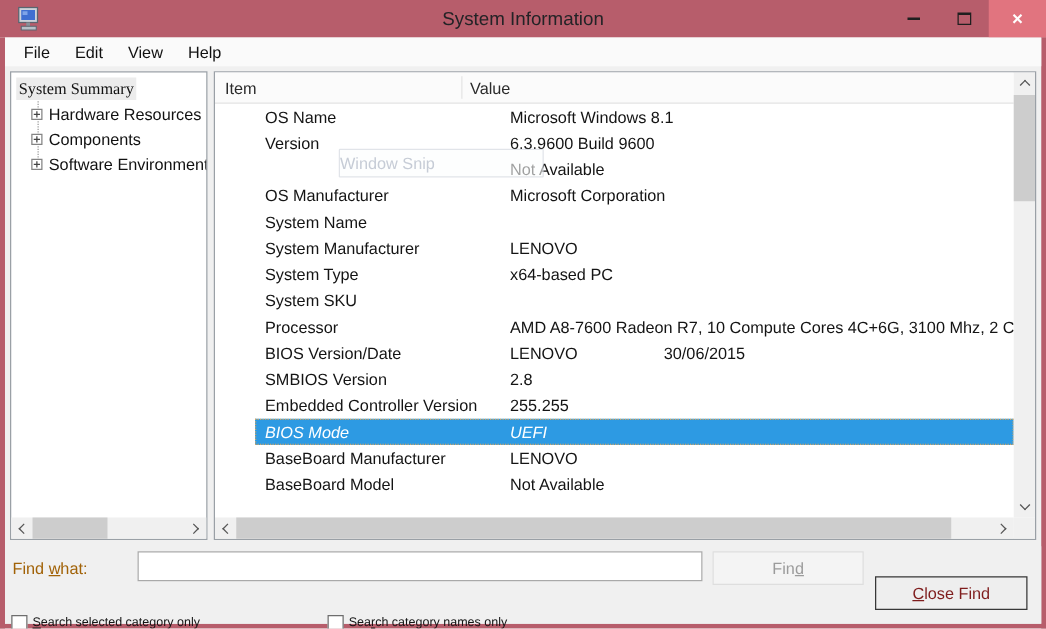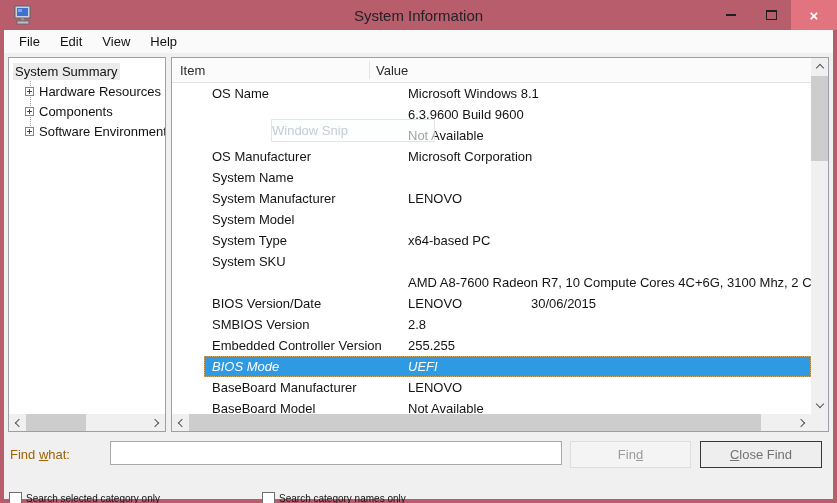--- a/index.html
+++ b/index.html
@@ -29,21 +29,21 @@
   .table-pane{left:171px;top:57px;width:658px;height:375px;}
 
   
   .tree{position:absolute;left:0;top:0;right:0;bottom:17px;overflow:hidden;padding-top:3px;}
   .tree-vline{position:absolute;left:21px;top:17px;height:57px;border-left:1px dotted #9a9a9a;}
   .tree-item{height:20px;display:flex;align-items:center;padding-left:4px;white-space:nowrap;font-size:13px;color:#111;position:relative;}
   .tree-item.child{padding-left:16px;}
   .plus{width:9px;height:9px;border:1px solid #848484;background:#fff;margin-right:5px;position:relative;flex:0 0 9px;z-index:1;}
   .plus::before{content:'';position:absolute;left:1px;right:1px;top:3px;border-top:1px solid #444;}
   .plus::after{content:'';position:absolute;top:1px;bottom:1px;left:3px;border-left:1px solid #444;}
-  .tree-item.sel .tlabel{background:#ececec;padding:1px 2px;}
+  .tree-item.sel .tlabel{background:#ececec;padding:1px 2px;font-family:Liberation Serif, serif;}
 
   
   .thead{position:absolute;left:0;top:0;height:25px;right:17px;background:#fbfbfb;border-bottom:1px solid #e3e3e3;font-size:13px;color:#2b2b2b;}
   .thead .hsep{position:absolute;left:197px;top:3px;bottom:3px;width:1px;background:#e5e5e5;}
   .hcell{position:absolute;top:0;line-height:25px;}
   .hcell.c0{left:8px;}
   .hcell.c1{left:204px;}
   .tbody{position:absolute;left:0;top:25px;right:17px;bottom:17px;overflow:hidden;padding-left:32px;}
   .trow{position:relative;height:21px;line-height:21px;font-size:13px;color:#141414;}
   .trow .cell-item{position:absolute;left:0;top:0;width:197px;padding-left:8px;white-space:nowrap;overflow:hidden;}
@@ -68,21 +68,21 @@
   .chv.down{transform:rotate(-45deg);margin-bottom:3px;}
   .chv.leftd{transform:rotate(45deg);margin-left:3px;}
   .chv.rightd{transform:rotate(-135deg);margin-right:3px;}
 
   
   .findbar{position:absolute;left:4px;right:4px;top:437px;bottom:4px;background:#f0f0f0;}
   .find-label{position:absolute;left:6px;top:10px;font-size:13px;color:#a16207;}
   .find-input{position:absolute;left:106px;top:4px;width:452px;height:24px;border:1px solid #a9a9a9;background:#fff;font-size:13px;padding:0 4px;outline:none;}
   .btn{position:absolute;top:4px;height:27px;font-size:13px;text-align:center;}
   .btn.find{left:566px;width:121px;background:#f4f4f4;border:1px solid #dedede;color:#9b9b9b;}
-  .btn.closefind{left:696px;width:122px;background:#eeeeee;border:1px solid #373737;color:#737373;}
+  .btn.closefind{left:696px;width:122px;background:#eeeeee;border:1px solid #373737;color:#7f1d1d;margin-top:20px;}
   .cbrow{position:absolute;top:35px;left:5px;right:0;height:18px;}
   .cb{position:absolute;display:flex;align-items:center;font-size:10px;color:#141414;margin-top:20px;}
   .cb .box{width:13px;height:13px;border:1px solid #6e6e6e;background:#fff;margin-right:4px;flex:0 0 13px;}
   .cb.first{left:0;}
   .cb.second{left:253px;}
   u{text-decoration:underline;}
 </style>
 </head>
 <body>
 
@@ -156,50 +156,48 @@
       <span class="hcell c0">Item</span>
       <span class="hcell c1">Value</span>
       <span class="hsep"></span>
     </div>
     <div class="tbody">
         <div class="trow">
           <div class="cell-item">OS Name</div>
           <div class="cell-value"><span>Microsoft Windows 8.1</span></div>
         </div>
         <div class="trow">
+          <div class="cell-item">Version</div>
           <div class="cell-value"><span>6.3.9600 Build 9600</span></div>
         </div>
         <div class="trow">
           <div class="cell-value"><span>Not Available</span></div>
         </div>
         <div class="trow">
           <div class="cell-item">OS Manufacturer</div>
           <div class="cell-value"><span>Microsoft Corporation</span></div>
         </div>
         <div class="trow">
           <div class="cell-item">System Name</div>
           <div class="cell-value"><span></span></div>
         </div>
         <div class="trow">
           <div class="cell-item">System Manufacturer</div>
           <div class="cell-value"><span>LENOVO</span></div>
         </div>
         <div class="trow">
-          <div class="cell-item">System Model</div>
-          <div class="cell-value"><span></span></div>
-        </div>
-        <div class="trow">
           <div class="cell-item">System Type</div>
           <div class="cell-value"><span>x64-based PC</span></div>
         </div>
         <div class="trow">
           <div class="cell-item">System SKU</div>
           <div class="cell-value"><span></span></div>
         </div>
         <div class="trow">
+          <div class="cell-item">Processor</div>
           <div class="cell-value"><span>AMD A8-7600 Radeon R7, 10 Compute Cores 4C+6G, 3100 Mhz, 2 Core(s)</span></div>
         </div>
         <div class="trow">
           <div class="cell-item">BIOS Version/Date</div>
           <div class="cell-value"><span>LENOVO</span><span class="value2">30/06/2015</span></div>
         </div>
         <div class="trow">
           <div class="cell-item">SMBIOS Version</div>
           <div class="cell-value"><span>2.8</span></div>
         </div>

